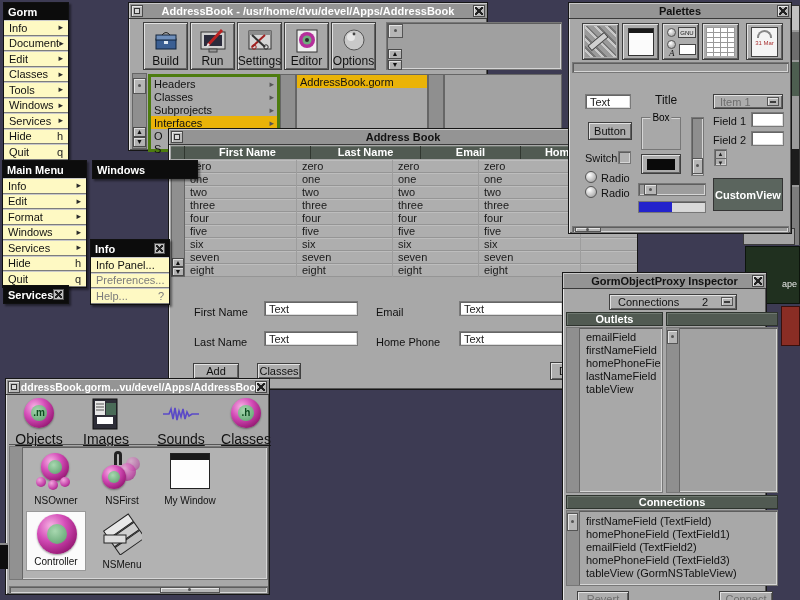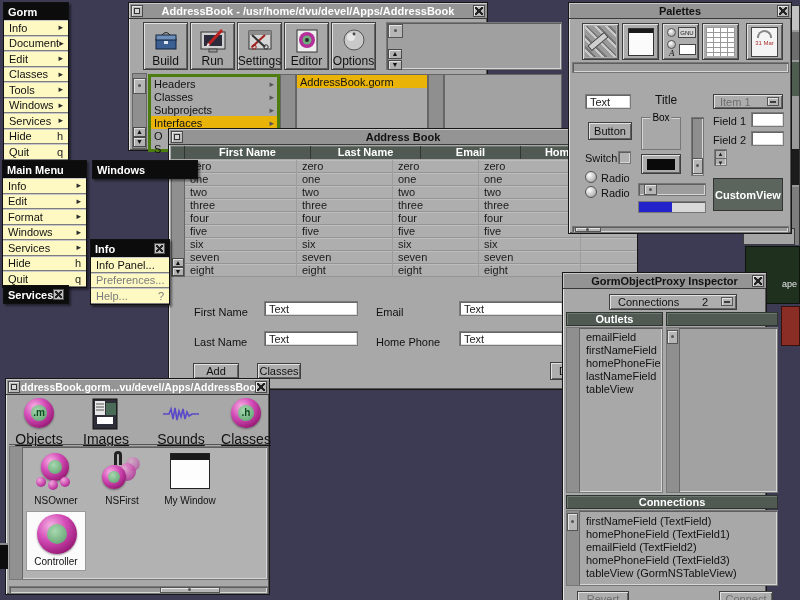--- a/index.html
+++ b/index.html
@@ -514,20 +514,32 @@
             <div class="core"></div>
           </div>
         <span class="doc-label" style="left:0;right:0;top:44px;">NSFirst</span>
       </div>
       <div style="position:absolute;left:16px;top:64px;width:60px;height:60px;background:#fbfbfb;border:1px solid #999;">
         <div class="sphere" style="left:10px;top:2px;width:40px;height:40px;">
             <div class="core"></div>
           </div>
         <span class="doc-label" style="left:0;right:0;top:44px;">Controller</span>
       </div>
+      <div style="position:absolute;left:80px;top:66px;width:64px;height:58px;">
+        <span style="position:absolute;left:12px;top:0px;">
+          <svg width="40" height="42">
+              <g transform="rotate(-35 20 20)">
+                <rect x="6" y="8" width="30" height="9" fill="#e8e8e8" stroke="#222"></rect>
+                <rect x="6" y="18" width="30" height="9" fill="#cfcfcf" stroke="#222"></rect>
+                <rect x="6" y="28" width="30" height="9" fill="#bdbdbd" stroke="#222"></rect>
+              </g>
+              <rect x="2" y="22" width="22" height="8" fill="#ddd" stroke="#222"></rect>
+            </svg></span>
+        <span class="doc-label" style="left:0;right:0;top:46px;">NSMenu</span>
+      </div>
     </div>
     <div class="sunken" style="position:absolute;left:3px;top:207px;width:259px;height:8px;background:#9c9c9c;">
       <div class="scroll-knob" style="left:150px;top:0px;width:60px;height:6px;"></div>
     </div>
   </div>
 
   <div class="menu" style="left:3px;top:2px;width:66px;">
     <div class="menu-title">
       <span>Gorm</span>
     </div>

